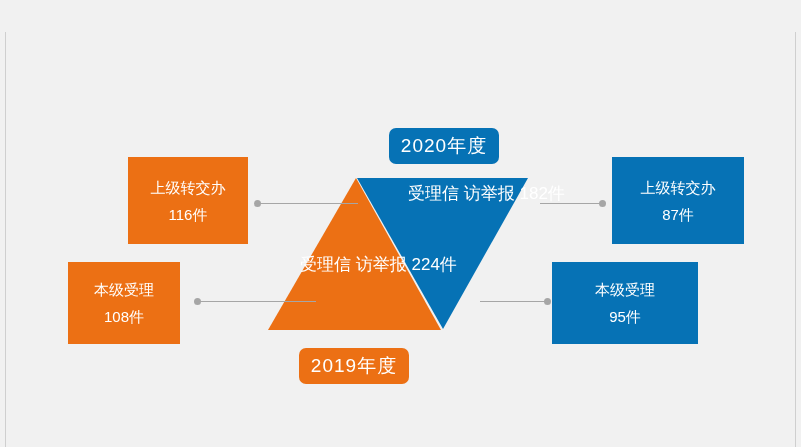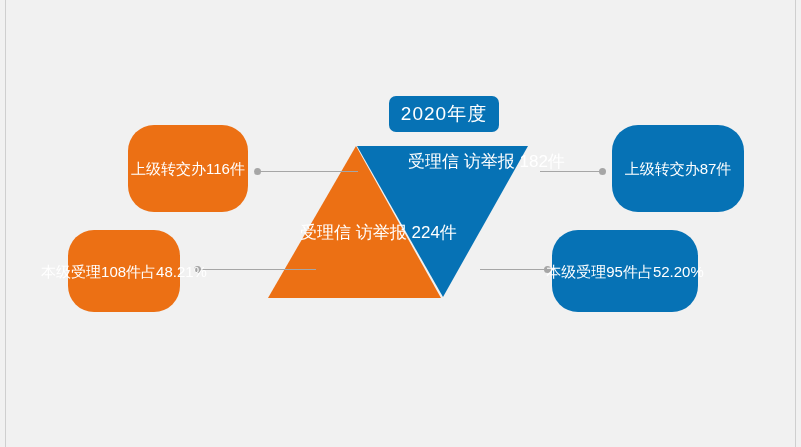--- a/index.html
+++ b/index.html
@@ -12,20 +12,21 @@
     background: #f1f1f1;
     font-family: "Liberation Sans", "DejaVu Sans", sans-serif;
     overflow: hidden;
   }
   #slide {
     position: relative;
     width: 801px;
     height: 331px;
     background: #f1f1f1;
     box-sizing: border-box;
+    margin-top: 32px;
   }
   .edge-line {
     position: absolute;
     top: 0;
     width: 1px;
     height: 447px;
     background: #cfcfcf;
   }
   .edge-left  { left: 5px; }
   .edge-right { left: 795px; }
@@ -87,27 +88,27 @@
     left: 408px;
     top: 151px;
     width: 86px;
     text-align: center;
   }
 
   
   .info-box {
     position: absolute;
     display: flex;
+    flex-direction: column;
     align-items: center;
     justify-content: center;
     color: #ffffff;
     font-size: 15px;
     line-height: 27px;
     white-space: nowrap;
-    border-radius: 26px;
   }
   .info-box .line { display: block; }
   .box-orange { background: #ec7014; }
   .box-blue   { background: #0672b5; }
 
   .box-tl { left: 128px; top: 125px; width: 120px; height: 87px; }
   .box-bl { left:  68px; top: 230px; width: 112px; height: 82px; }
   .box-tr { left: 612px; top: 125px; width: 132px; height: 87px; }
   .box-br { left: 552px; top: 230px; width: 146px; height: 82px; }
 
@@ -153,47 +154,48 @@
   <div class="connector conn-bl"></div>
   <div class="conn-dot dot-bl"></div>
   <div class="connector conn-tr"></div>
   <div class="conn-dot dot-tr"></div>
   <div class="connector conn-br"></div>
   <div class="conn-dot dot-br"></div>
 
   <div class="period-badge badge-2020">
     <span>2020年度</span>
   </div>
+  <div class="period-badge badge-2019">
+    <span>2019年度</span>
+  </div>
 
   <div class="tri-label tri-label-orange">
     <span class="line">受理信</span>
     <span class="line">访举报</span>
     <span class="line">224件</span>
   </div>
   <div class="tri-label tri-label-blue">
     <span class="line">受理信</span>
     <span class="line">访举报</span>
     <span class="line">182件</span>
   </div>
 
   <div class="info-box box-orange box-tl">
     <span class="line">上级转交办</span>
     <span class="line">116件</span>
   </div>
 
   <div class="info-box box-orange box-bl">
     <span class="line">本级受理</span>
     <span class="line">108件</span>
-    <span class="line">占48.21%</span>
   </div>
 
   <div class="info-box box-blue box-tr">
     <span class="line">上级转交办</span>
     <span class="line">87件</span>
   </div>
 
   <div class="info-box box-blue box-br">
     <span class="line">本级受理</span>
     <span class="line">95件</span>
-    <span class="line">占52.20%</span>
   </div>
 
 </div>
 
 </body></html>

